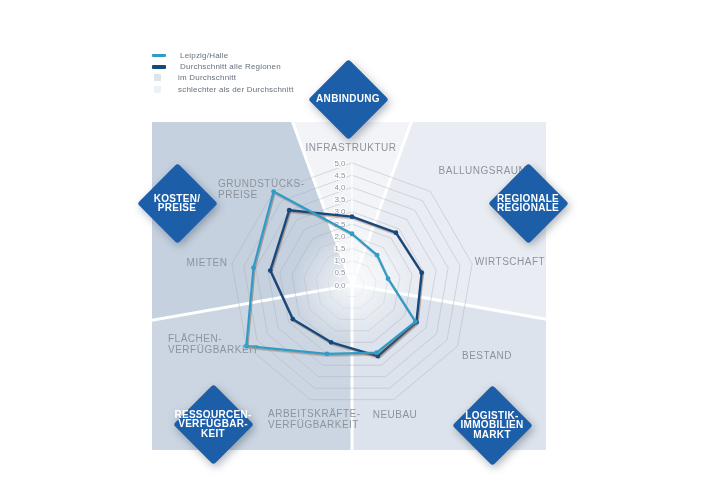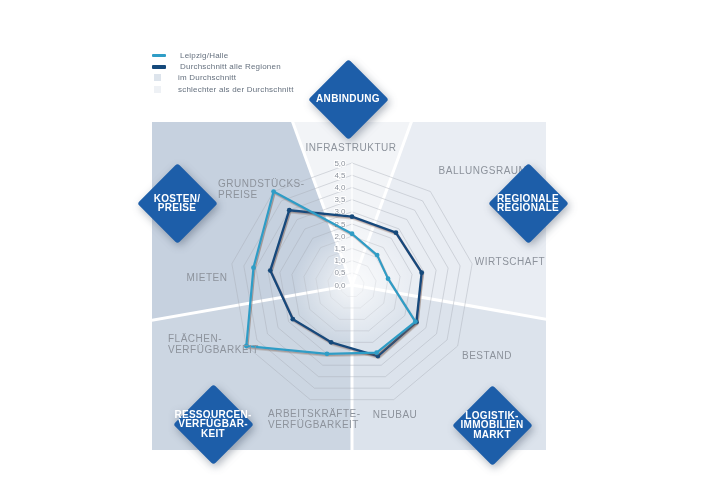--- a/index.html
+++ b/index.html
@@ -20,21 +20,21 @@
   .axis-label{position:absolute;font-size:10px;font-weight:normal;color:#8d939c;
               letter-spacing:.5px;white-space:nowrap;line-height:10.5px;}
   .axis-center{transform:translate(-50%,-50%);text-align:center;}
   .lbl-infrastruktur{left:351px;top:148px;}
   .lbl-ballungsraum{left:451px;top:171px;margin-left:32px;}
   .lbl-wirtschaft{left:510px;top:262px;}
   .lbl-bestand{left:487px;top:356px;}
   .lbl-neubau{left:395px;top:415px;}
   .lbl-arbeitskraefte{left:268px;top:409px;}
   .lbl-flaechen{left:168px;top:334px;}
-  .lbl-mieten{left:207px;top:278px;}
+  .lbl-mieten{left:207px;top:263px;}
   .lbl-grundstueck{left:218px;top:167px;margin-top:12px;}
   
   .diamond-wrap{position:absolute;width:57px;height:57px;
                 filter:drop-shadow(2px 3px 4px rgba(40,55,80,.38));}
   .diamond{position:absolute;inset:0;transform:rotate(45deg);border-radius:3px;}
   .diamond-text{position:absolute;inset:0;display:flex;flex-direction:column;
                 align-items:center;justify-content:center;text-align:center;
                 color:#fff;font-size:10px;font-weight:bold;letter-spacing:.3px;
                 line-height:9.5px;white-space:nowrap;}
   .dw-anbindung{left:319.5px;top:70.5px;}

